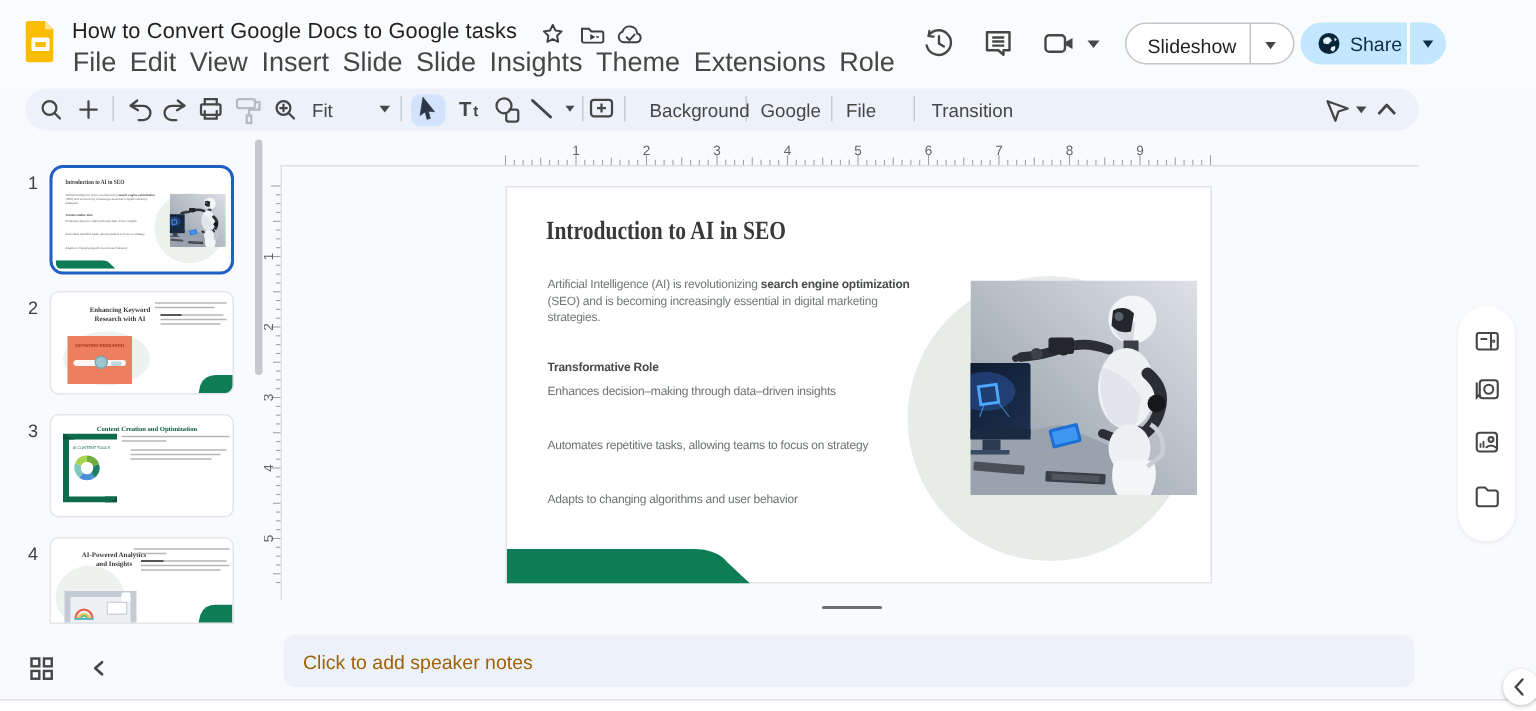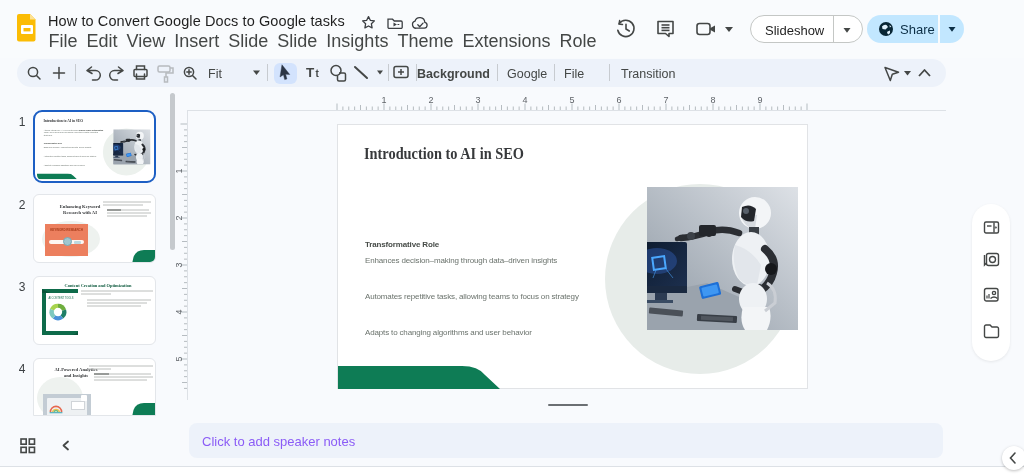--- a/index.html
+++ b/index.html
@@ -10,21 +10,21 @@
 #header { left:0; top:0; width:1024px; height:58px; background:#f9fbfd; }
 #title { left:48px; top:13px; font-size:14.5px; color:#1f1f1f; letter-spacing:.1px; }
 #menus { left:44px; top:33px; display:flex; font-size:18px; color:#444746;text-align:right; }
 #menus span { padding:0 4.5px; line-height:16px; }
 
 #toolbar { left:17px; top:59px; width:929px; height:28px; background:#edf2fa; border-radius:14px; }
 .tbtxt { position:absolute; top:7.5px; font-size:12.5px; color:#444746; }
 
 #slide { left:337px; top:124px; width:471px; height:265px; background:#ffffff; border:1px solid #e1e3e6; }
 #notes { left:189px; top:423px; width:754px; height:35px; background:#edf2fa; border-radius:8px; }
-#notes div { padding:11px 0 0 13px; font-size:13px; color:#8b5cf6; }
+#notes div { padding:11px 0 0 13px; font-size:13px; color:#a16207; }
 .thumb { position:absolute; left:33px; width:123px; height:69px; background:#fff; border:1px solid #e3e6ea; border-radius:6px; overflow:hidden; }
 .tnum { position:absolute; font-size:12px; color:#3c4043; left:16px; width:12px; text-align:center; }
 #mini1 > div:first-child { background:#ecf1ed !important; }
 </style>
 </head>
 <body>
 
 <div class="abs" id="header"></div>
 <div class="abs" id="title">How to Convert Google Docs to Google tasks</div>
 <div class="abs" id="menus">
@@ -147,29 +147,30 @@
       <line x1="384" y1="10" x2="384" y2="16"></line>
         <line x1="381" y1="13" x2="387" y2="13"></line>
     </g>
     <g stroke="#444746" stroke-width="1.5" fill="none" stroke-linejoin="round">
       <path d="M868 8.5 l13.5 4.8 -6.2 2 -2 6.2 z"></path>
       <path d="M902 17 l5.5 -6 5.5 6" stroke-width="1.8"></path>
     </g>
     <path d="M887 12 h7 l-3.5 4.5 z" fill="#444746"></path>
   </svg>
   <div class="tbtxt" style="left:191px;">Fit</div>
-  <div class="tbtxt" style="left:400px;font-weight:bold;">Background</div>
+  <div class="tbtxt" style="left:416px;">Background</div>
   <div class="tbtxt" style="left:490px;">Google</div>
   <div class="tbtxt" style="left:547px;">File</div>
   <div class="tbtxt" style="left:604px;">Transition</div>
 </div>
 
 <div class="abs" id="slide">
   <div class="abs" style="left:267px;top:59px;width:190px;height:190px;border-radius:50%;background:#e7ece9;"></div>
   <div class="abs" style="left:26px;top:18px;font-family:'Liberation Serif',serif;font-weight:bold;font-size:17.5px;color:#37393b;transform:scaleX(0.82);transform-origin:0 0;white-space:nowrap;">Introduction to AI in SEO</div>
+  <div class="abs" style="left:27px;top:60px;font-size:8px;line-height:10.9px;letter-spacing:-0.15px;color:#6e7872;white-space:nowrap;">Artificial Intelligence (AI) is revolutionizing <b style="color:#474c48">search engine optimization</b><br>(SEO) and is becoming increasingly essential in digital marketing<br>strategies.</div>
   <div class="abs" style="left:27px;top:115px;font-size:8px;font-weight:bold;letter-spacing:-0.15px;color:#474c48;">Transformative Role</div>
   <div class="abs" style="left:27px;top:131px;font-size:8px;letter-spacing:-0.15px;color:#6b736d;">Enhances decision–making through data–driven insights</div>
   <div class="abs" style="left:27px;top:167px;font-size:8px;letter-spacing:-0.15px;color:#6b736d;">Automates repetitive tasks, allowing teams to focus on strategy</div>
   <div class="abs" style="left:27px;top:203px;font-size:8px;letter-spacing:-0.15px;color:#6b736d;">Adapts to changing algorithms and user behavior</div>
   <svg class="abs" style="left:0;top:241px" width="162" height="23" viewBox="0 0 162 23">
     <path d="M0 0 H124 Q140 0 147 9 L162 23 H0 Z" fill="#0e7c55"></path>
   </svg>
 
   <svg class="abs" style="left:309px;top:62px" width="151" height="143" viewBox="0 0 151 143">
     <defs>

